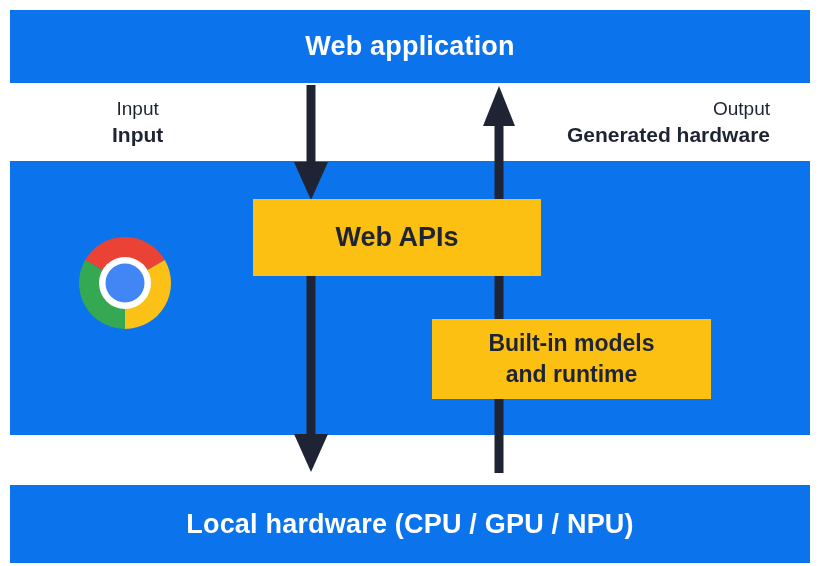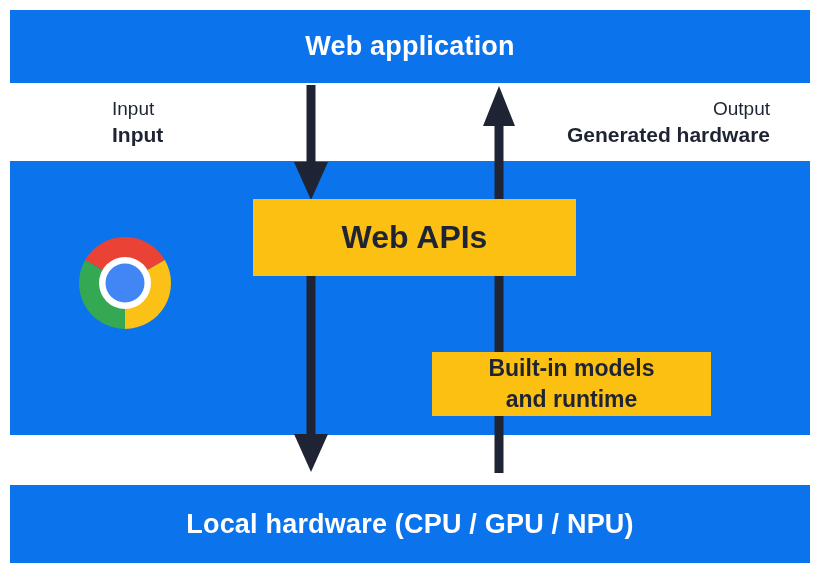--- a/index.html
+++ b/index.html
@@ -13,29 +13,29 @@
   }
   .bar-top{top:10px;height:73px;}
   .bar-mid{top:161px;height:274px;justify-content:flex-start;}
   .bar-bottom{top:485px;height:78px;}
   .bar-label{
     color:#ffffff;font-size:27px;font-weight:700;letter-spacing:.2px;
   }
   .side-label{position:absolute;top:96px;line-height:26px;color:#1e2433;}
   .side-label .kind{font-size:19px;font-weight:400;display:block;}
   .side-label .value{font-size:21px;font-weight:700;display:block;}
-  .label-left{left:112px;text-align:left;}
+  .label-left{left:112px;text-align:center;}
   .label-right{right:50px;text-align:right;}
   .yellow-box{
     position:absolute;background:#fcc013;z-index:3;
     display:flex;flex-direction:column;align-items:center;justify-content:center;
     color:#1e2433;font-weight:700;text-align:center;
   }
-  .box-webapis{left:253px;top:199px;width:323px;height:77px;font-size:32px;text-align:center;}
-  .box-models{left:432px;top:319px;width:279px;height:64px;font-size:23px;line-height:31px;margin-top:33px;}
+  .box-webapis{left:253px;top:199px;width:288px;height:77px;font-size:27px;text-align:center;}
+  .box-models{left:432px;top:319px;width:279px;height:80px;font-size:23px;line-height:31px;}
   .arrows{position:absolute;left:0;top:0;z-index:2;}
   .chrome-logo{position:absolute;left:77px;top:235px;z-index:1;}
   .browser-label{
     position:absolute;left:46px;top:344px;width:160px;text-align:center;
     color:#ffffff;font-size:26px;font-weight:700;z-index:1;
   }
 </style>
 </head>
 <body>
 

